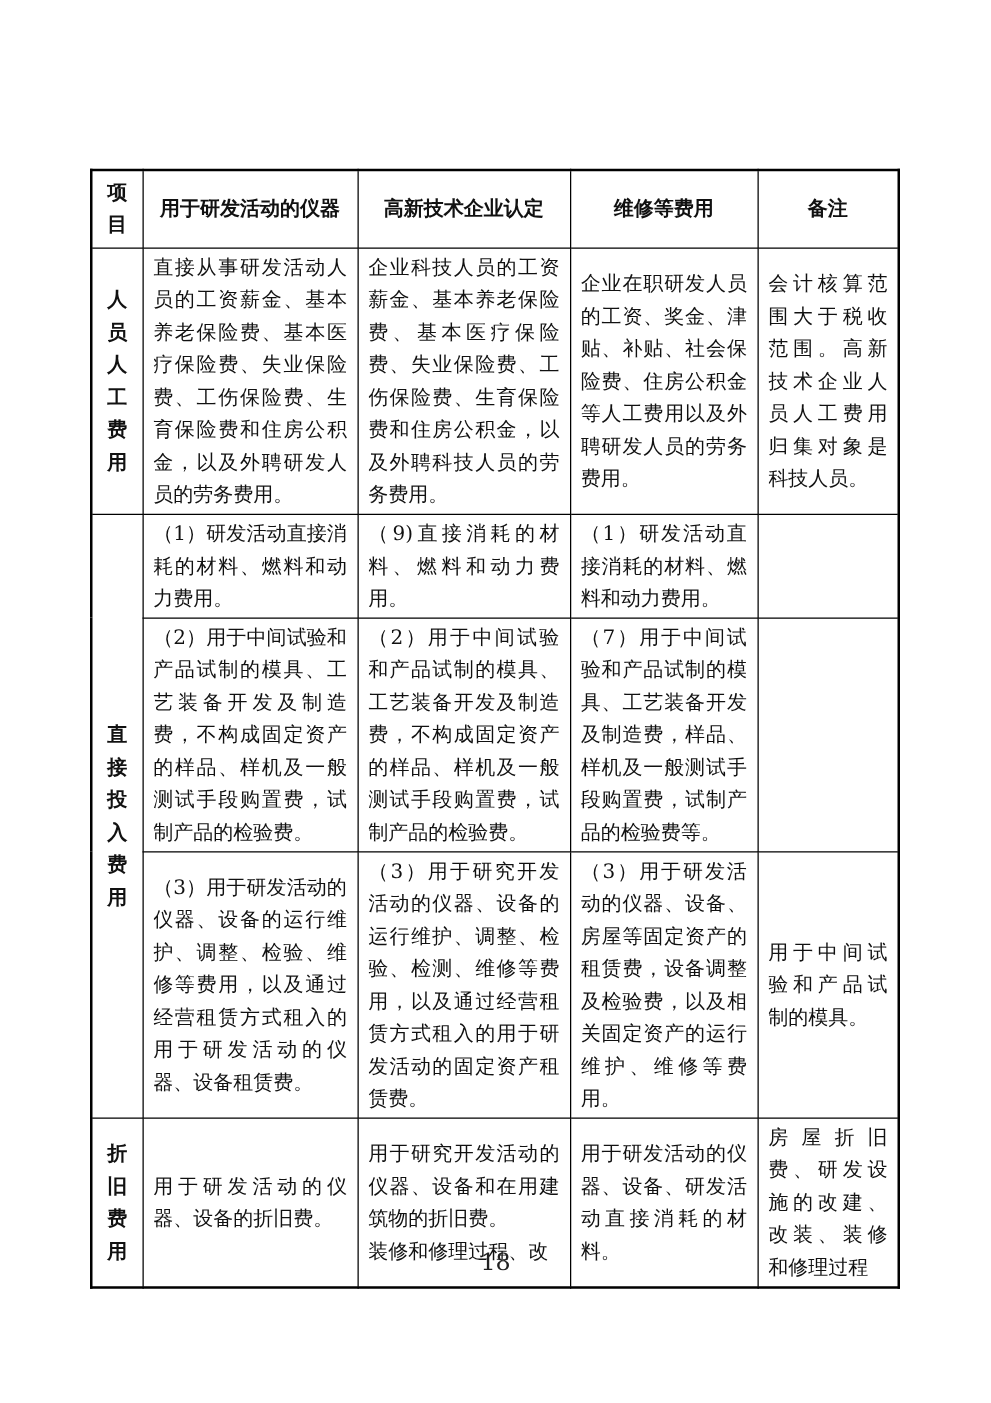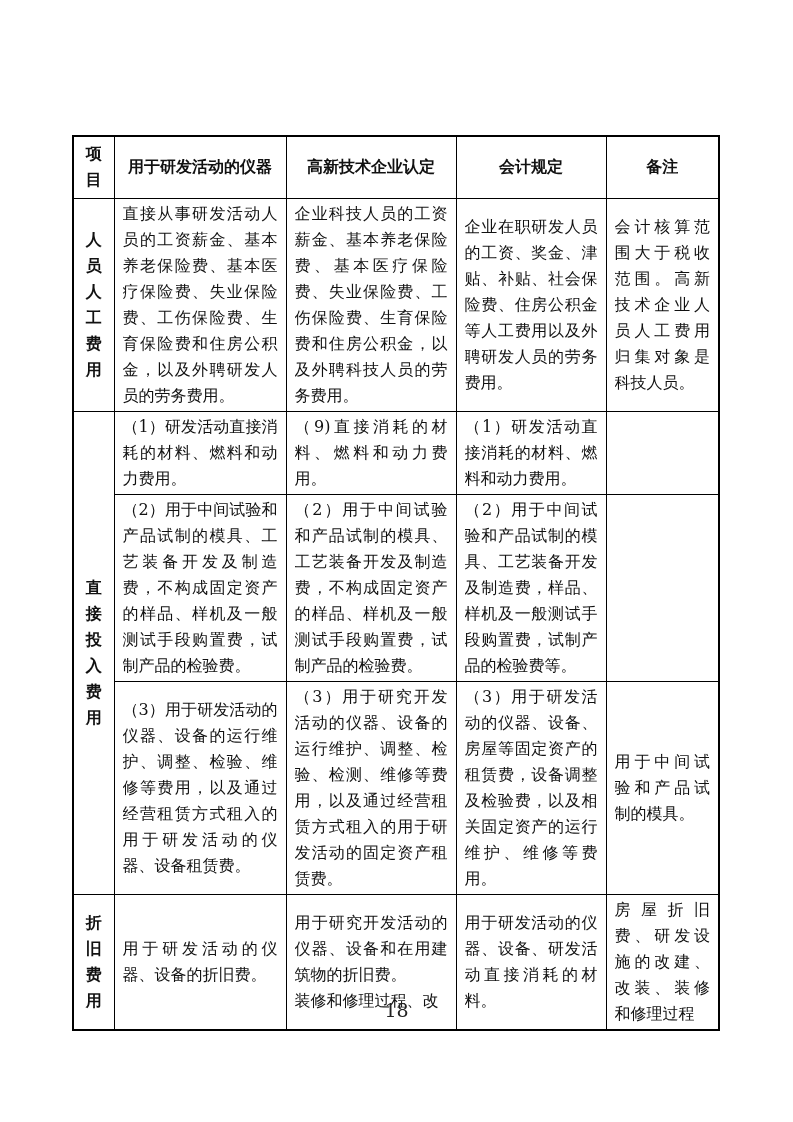--- a/index.html
+++ b/index.html
@@ -81,21 +81,21 @@
       <col style="width:113px">
     </colgroup>
     <thead>
       <tr style="height:62px">
         <th class="cat vertical">
             <span class="vchar">项</span>
             <span class="vchar">目</span>
           </th>
         <th>用于研发活动的仪器</th>
         <th>高新技术企业认定</th>
-        <th>会计规定</th>
+        <th>维修等费用</th>
         <th>备注</th>
       </tr>
     </thead>
     <tbody>
       <tr style="height:206px">
         <td class="cat vertical">
             <span class="vchar">人</span>
             <span class="vchar">员</span>
             <span class="vchar">人</span>
             <span class="vchar">工</span>
@@ -138,21 +138,21 @@
           </td>
       </tr>
       <tr style="height:185px">
         <td class="body-cell">
             <div class="cell-text">（2）用于中间试验和产品试制的模具、工艺装备开发及制造费，不构成固定资产的样品、样机及一般测试手段购置费，试制产品的检验费。</div>
           </td>
         <td class="body-cell">
             <div class="cell-text">（2）用于中间试验和产品试制的模具、工艺装备开发及制造费，不构成固定资产的样品、样机及一般测试手段购置费，试制产品的检验费。</div>
           </td>
         <td class="body-cell">
-            <div class="cell-text">（2）用于中间试验和产品试制的模具、工艺装备开发及制造费，样品、样机及一般测试手段购置费，试制产品的检验费等。</div>
+            <div class="cell-text">（7）用于中间试验和产品试制的模具、工艺装备开发及制造费，样品、样机及一般测试手段购置费，试制产品的检验费等。</div>
           </td>
         <td class="body-cell">
             <div class="cell-text"></div>
           </td>
       </tr>
       <tr style="height:190px">
         <td class="body-cell">
             <div class="cell-text">（3）用于研发活动的仪器、设备的运行维护、调整、检验、维修等费用，以及通过经营租赁方式租入的用于研发活动的仪器、设备租赁费。</div>
           </td>
         <td class="body-cell">

